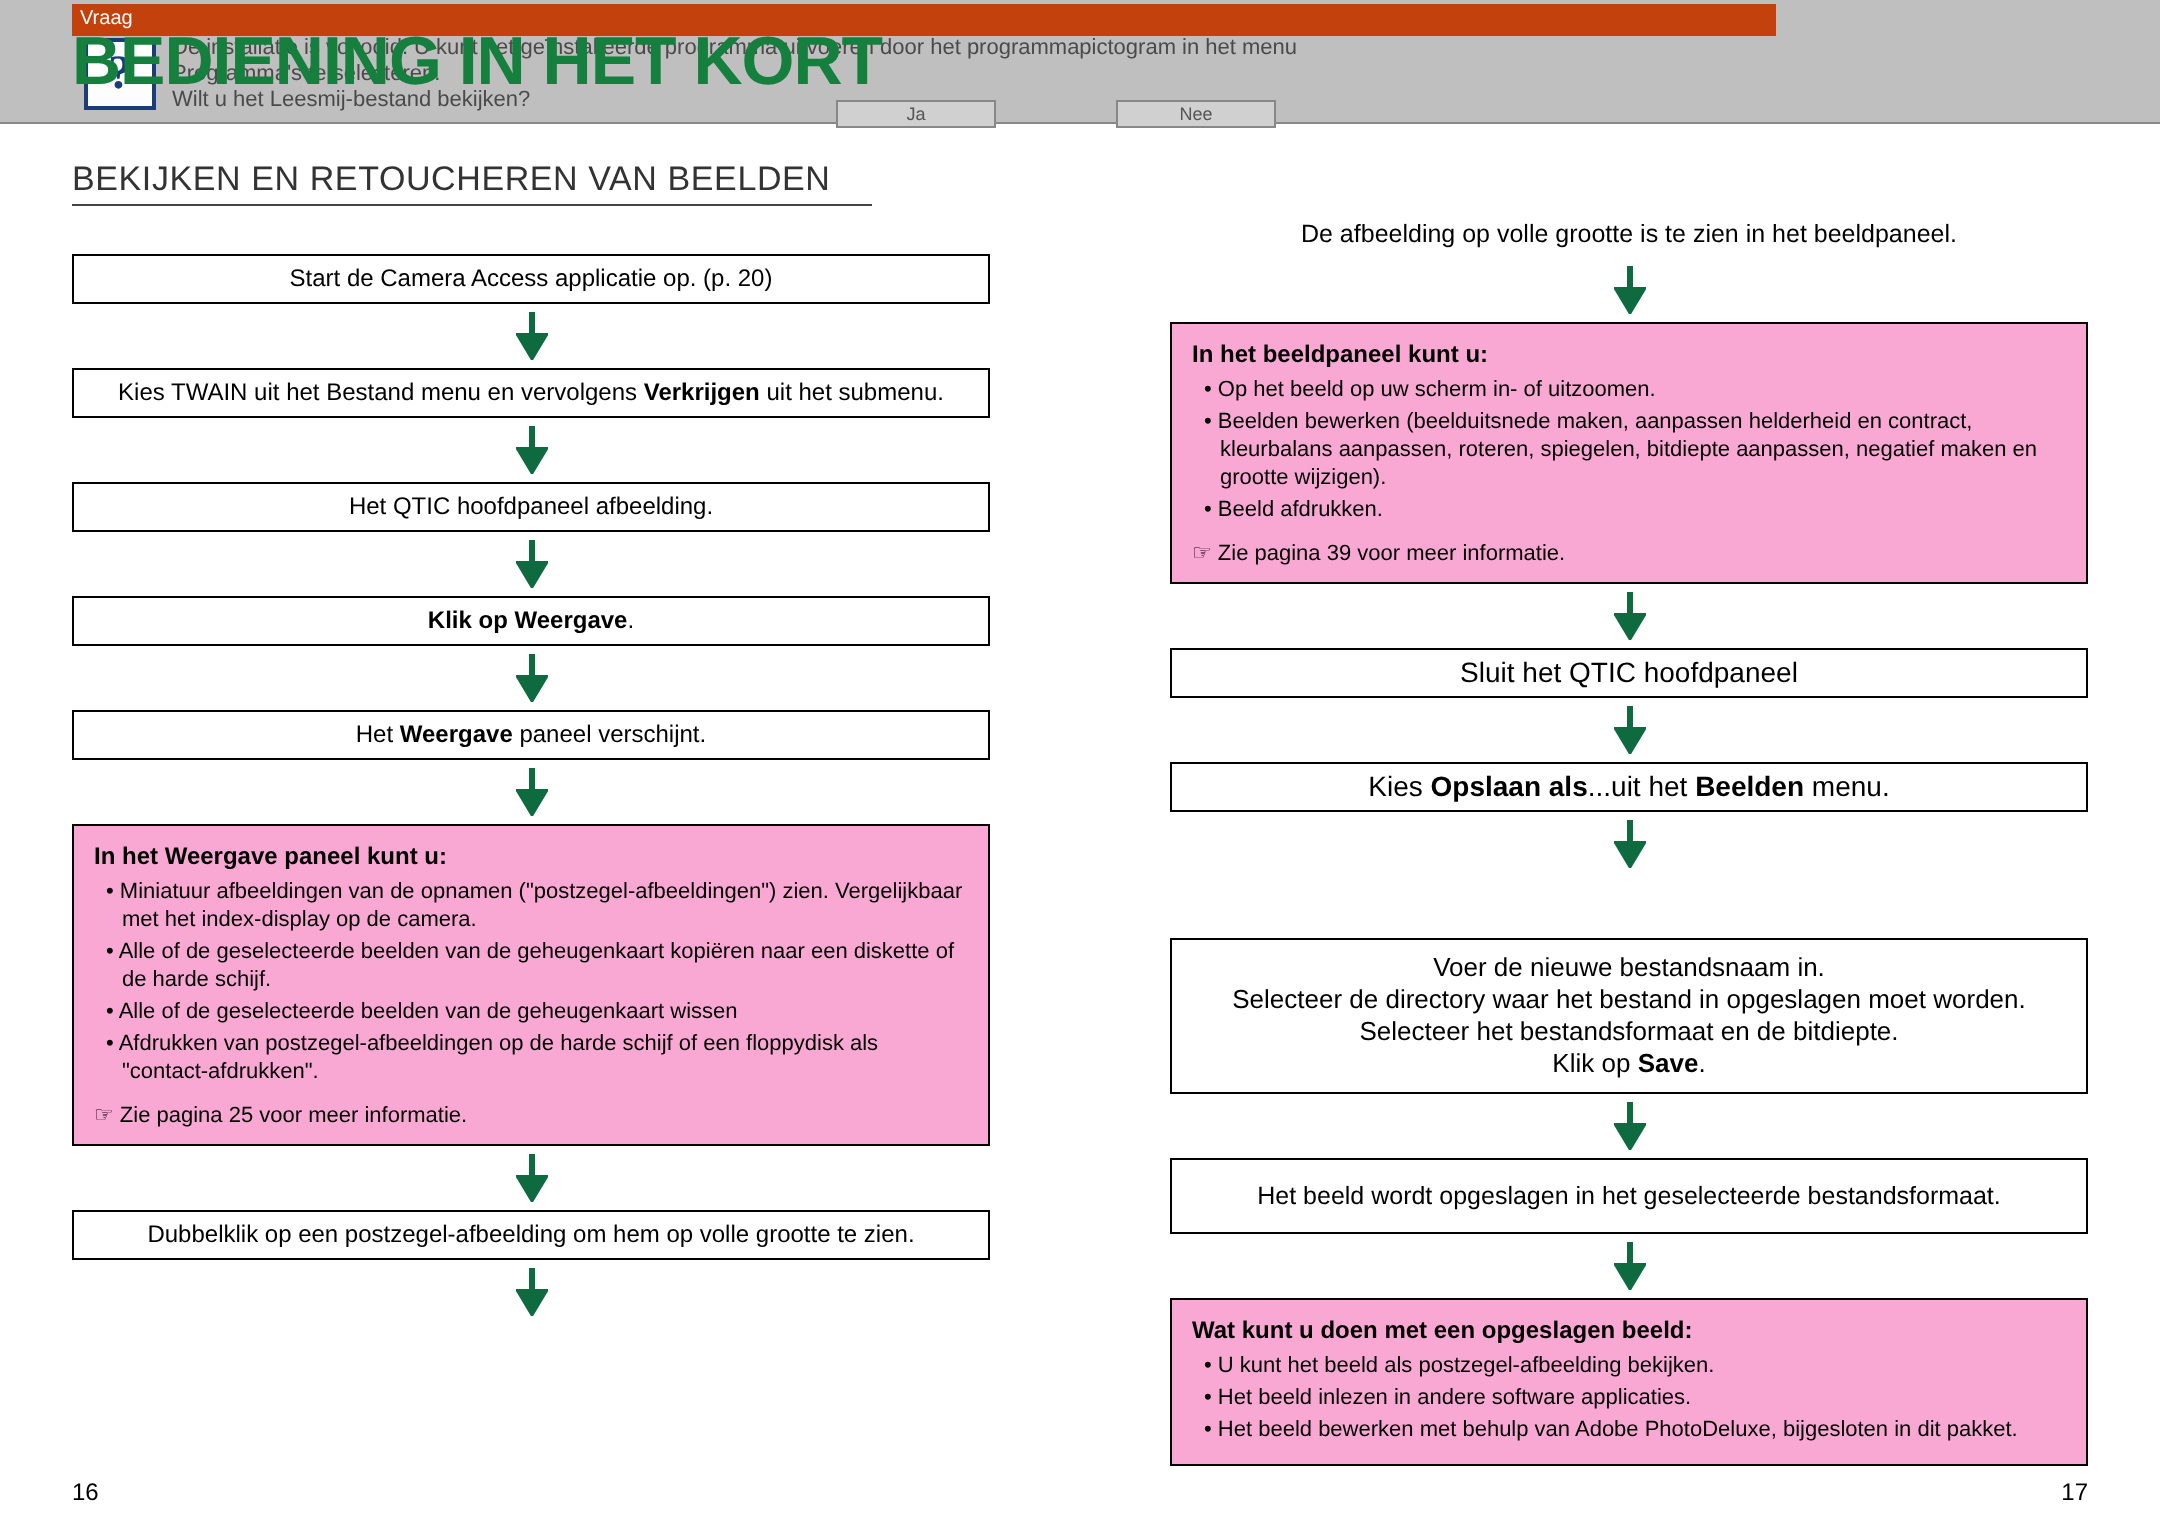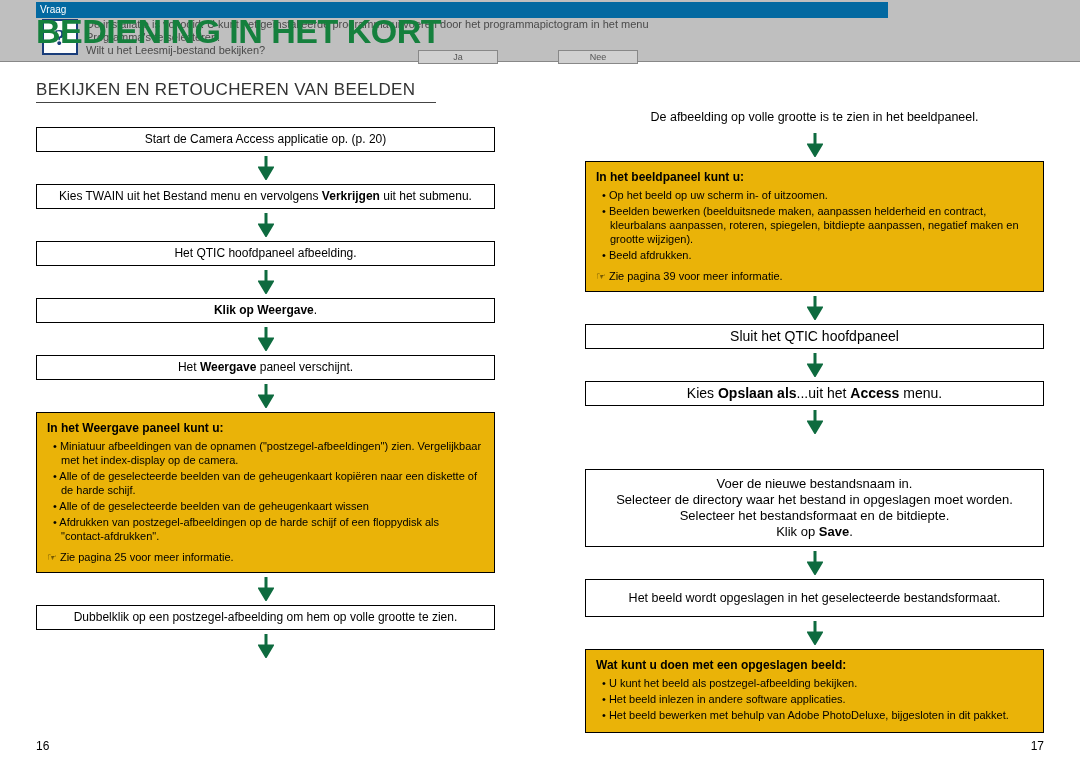--- a/index.html
+++ b/index.html
@@ -14,21 +14,21 @@
   .header-img {
     width: 1080px;
     height: 62px;
     position: relative;
     background: #bfbfbf;
     border-bottom: 1px solid #888;
   }
   .header-bluebar {
     position: absolute;
     left: 36px; top: 2px; width: 852px; height: 16px;
-    background: #0369a1;
+    background: #c2410c;
     color: #fff;
     font-size: 10px;
     padding-left: 4px;
     line-height: 16px;
   }
   .header-icon {
     position: absolute;
     left: 42px; top: 19px; width: 36px; height: 36px;
     background: #fdfdfd;
     border: 2px solid #1a3d7a;
@@ -103,21 +103,21 @@
     text-align: center;
     font-size: 12px;
     line-height: 15px;
     background: #fff;
     position: relative;
   }
   .box-mh { min-height: 22px; display:flex; align-items:center; justify-content:center; flex-direction:column; }
   .green-box {
     border: 1px solid #000;
     width: 100%;
-    background: #eab308;
+    background: #f9a8d4;
     padding: 8px 10px;
     font-size: 11px;
     text-align: left;
   }
   .green-box .gb-title { font-weight: bold; font-size: 12px; margin-bottom: 4px; }
   .green-box ul { list-style: none; padding-left: 6px; }
   .green-box li { text-indent: -8px; padding-left: 8px; margin-bottom: 2px; line-height: 14px; }
   .green-box li::before { content: "• "; }
   .green-box .footnote { margin-top: 8px; font-size: 11px; }
   .arrow {
@@ -270,21 +270,21 @@
     <div class="box box-mh" style="font-size:14px;">
         <span>Sluit het QTIC hoofdpaneel</span>
       </div>
     <div class="arrow">
         <svg width="16" height="24">
           <path d="M8 0 L8 14 M2 12 L8 22 L14 12 Z" fill="#0e6b3f" stroke="#0e6b3f" stroke-width="3"></path>
         </svg>
       </div>
 
     <div class="box box-mh" style="font-size:14px;">
-      <span><span>Kies </span><span class="bold">Opslaan als</span><span>...uit het </span><span class="bold">Access</span><span> menu.</span></span>
+      <span><span>Kies </span><span class="bold">Opslaan als</span><span>...uit het </span><span class="bold">Beelden</span><span> menu.</span></span>
     </div>
     <div class="arrow">
         <svg width="16" height="24">
           <path d="M8 0 L8 14 M2 12 L8 22 L14 12 Z" fill="#0e6b3f" stroke="#0e6b3f" stroke-width="3"></path>
         </svg>
       </div>
 
     <div class="box multi-line-box" style="font-size:13px;">
       <div>Voer de nieuwe bestandsnaam in.</div>
       <div>Selecteer de directory waar het bestand in opgeslagen moet worden.</div>

